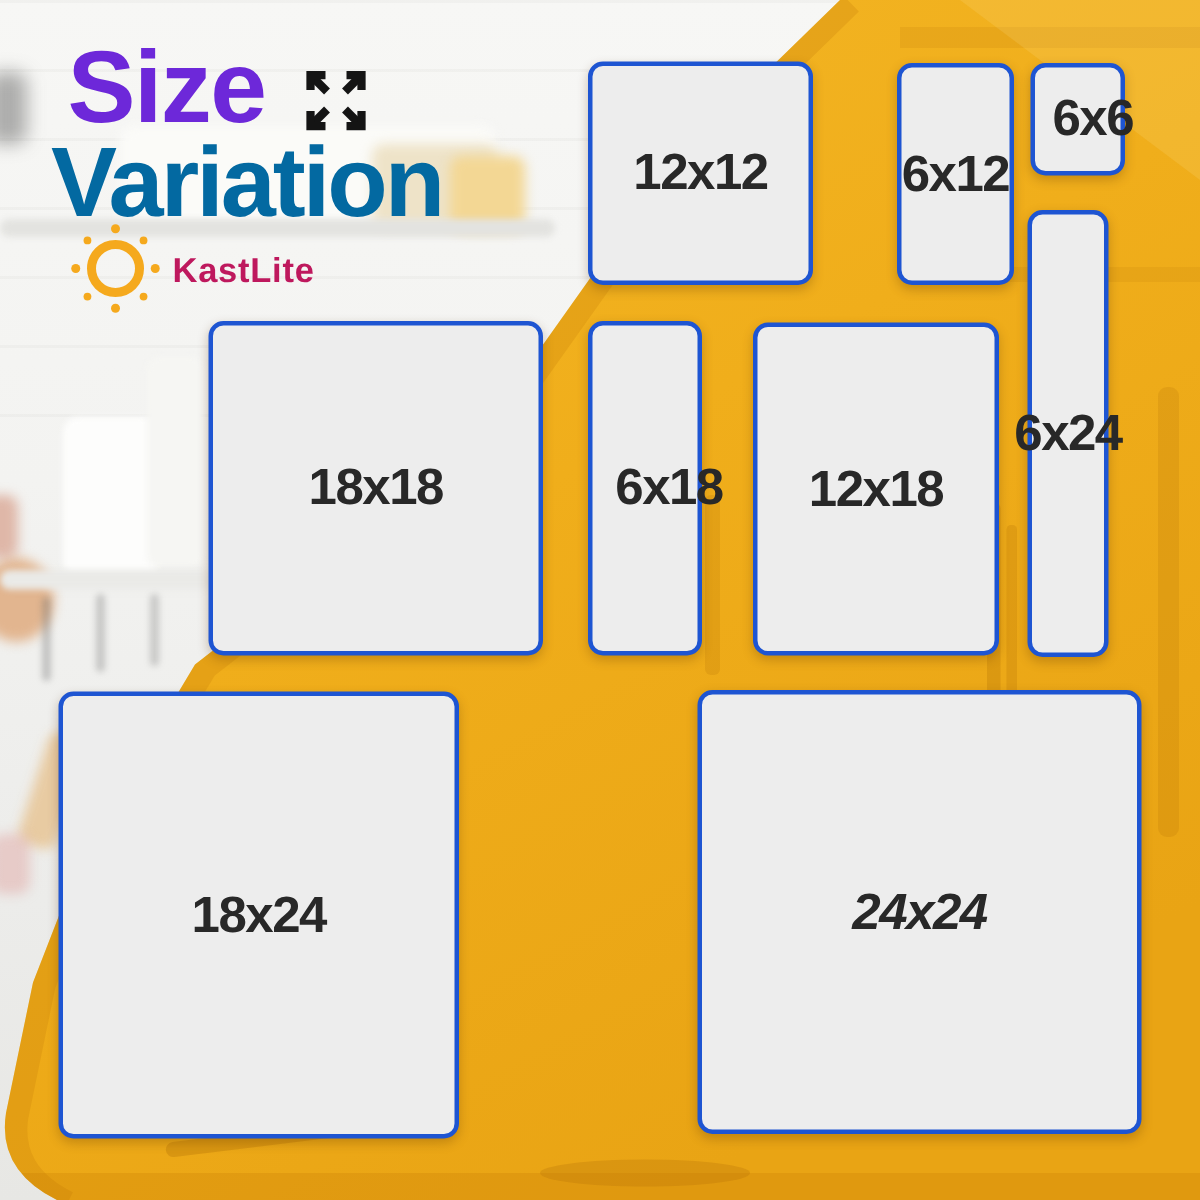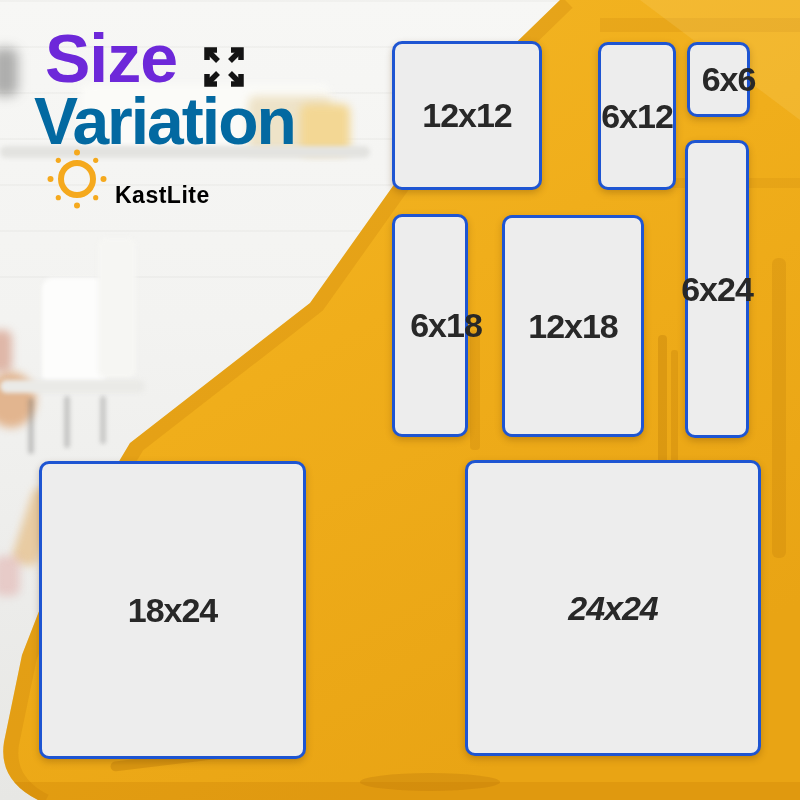--- a/index.html
+++ b/index.html
@@ -20,36 +20,36 @@
 
   
   .title-size{position:absolute;left:45px;top:24px;font-size:68px;font-weight:800;
     color:#6d28d9;letter-spacing:-1px;line-height:1;}
   .title-variation{position:absolute;left:34px;top:88px;font-size:66px;font-weight:800;
     color:#0369a1;letter-spacing:-2px;line-height:1;}
   .expand{position:absolute;left:197px;top:41px;}
 
   
   .sun{position:absolute;left:46px;top:148px;}
-  .brand-name{position:absolute;left:115px;top:182px;font-size:23px;font-weight:700;
-    color:#000000;letter-spacing:.5px;}
+  .brand-name{position:absolute;left:115px;top:167px;font-size:23px;font-weight:700;
+    color:#be185d;letter-spacing:.5px;}
 
   
   .box{position:absolute;box-sizing:border-box;background:#EDEDED;
     border:3px solid #1E55D2;border-radius:10px;
     display:flex;align-items:center;justify-content:center;
     box-shadow:0 3px 7px rgba(90,50,0,.28);}
   .box span{font-size:34px;font-weight:700;color:#282828;letter-spacing:-1px;}
   .b0{left:392px;top:41px;width:150px;height:149px;text-align:right;}
   .b1{left:570px;top:42px;width:78px;height:148px;margin-left:28px;}
   .b2{left:687px;top:42px;width:63px;height:75px;padding-left:20px;}
-  .b3{left:685px;top:140px;width:64px;height:298px;}
+  .b3{left:685px;top:140px;width:54px;height:298px;}
   .b4{left:139px;top:214px;width:223px;height:223px;}
   .b5{left:392px;top:214px;width:76px;height:223px;padding-left:32px;}
-  .b6{left:502px;top:215px;width:142px;height:222px;}
+  .b6{left:502px;top:215px;width:164px;height:222px;}
   .b7{left:39px;top:461px;width:267px;height:298px;}
   .b8{left:292px;top:461px;width:148px;height:298px;}
   .b9{left:465px;top:460px;width:296px;height:296px;font-style:italic;}
 </style>
 </head>
 <body>
 
 <div class="canvas">
 
   <div class="photo">
@@ -135,20 +135,23 @@
     </div>
   <div class="box b1">
       <span>6x12</span>
     </div>
   <div class="box b2">
       <span>6x6</span>
     </div>
   <div class="box b3">
       <span>6x24</span>
     </div>
+  <div class="box b4">
+      <span>18x18</span>
+    </div>
   <div class="box b5">
       <span>6x18</span>
     </div>
   <div class="box b6">
       <span>12x18</span>
     </div>
   <div class="box b7">
       <span>18x24</span>
     </div>
   <div class="box b9">

